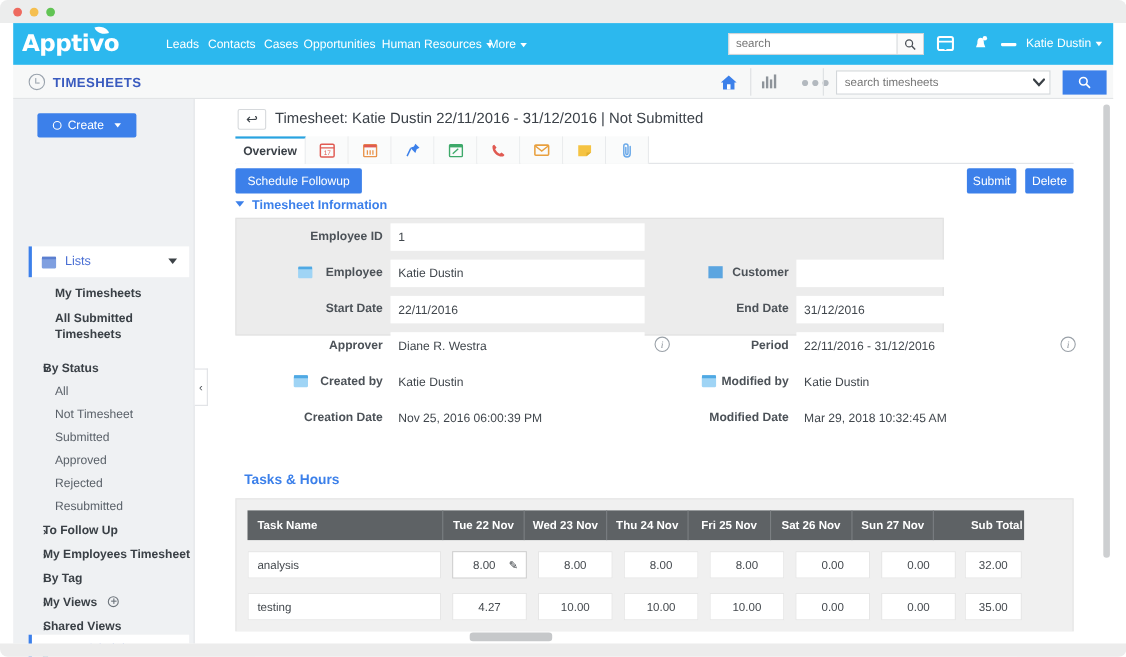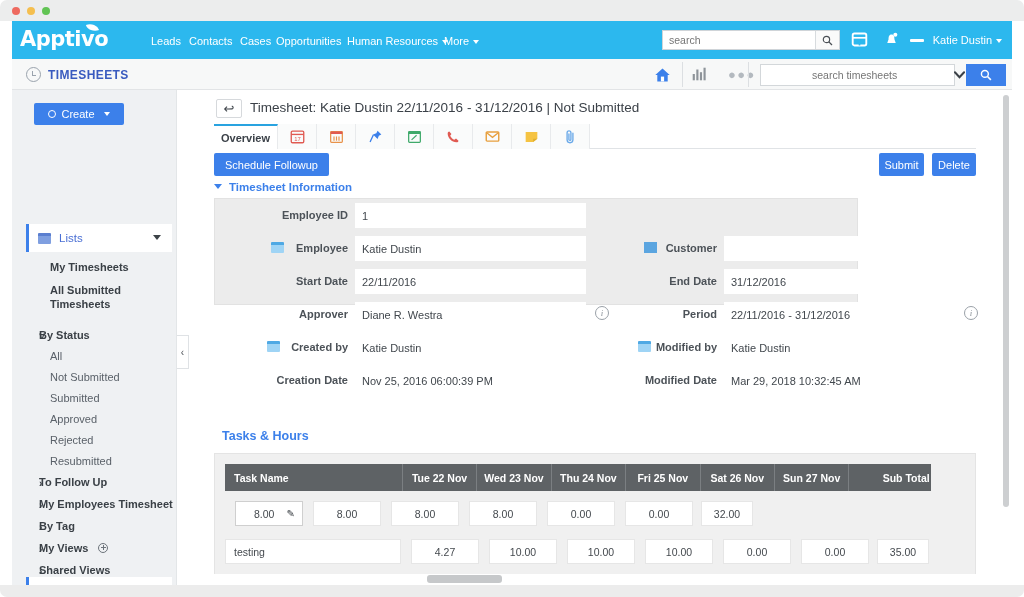--- a/index.html
+++ b/index.html
@@ -89,21 +89,21 @@
   #mb-home { position: absolute; left: 632px; top: 5px; width: 36px; height: 22px;
              display: flex; align-items: center; justify-content: center; cursor: pointer; }
   #mb-sep1 { position: absolute; left: 670px; top: 3px; width: 1px; height: 25px; background: #dcdfe2; }
   #mb-chart { position: absolute; left: 678px; top: 6px; cursor: pointer; }
   #mb-dots { position: absolute; left: 716px; top: 11px; cursor: pointer;
              color: #b3b9bf; font-size: 13px; letter-spacing: 1.4px; line-height: 9px;}
   #mb-sep2 { position: absolute; left: 736px; top: 3px; width: 1px; height: 25px; background: #dcdfe2; }
 
   #ts-search {
     position: absolute; left: 748px; top: 5px; width: 195px; height: 22px;
-    background: #ffffff; border: 1px solid #d3d7da; display: flex; align-items: center; padding-left: 44px;
+    background: #ffffff; border: 1px solid #d3d7da; display: flex; align-items: center;
   }
   #ts-search-input {
     flex: 1; border: 0; outline: none; padding: 0 7px; background: transparent;
     font-size: 10.5px; color: #7a7f85; font-family: "Liberation Sans", sans-serif;
   }
   #ts-search-caret { width: 20px; display: flex; align-items: center; justify-content: center; cursor: pointer; }
   #ts-search-go {
     position: absolute; left: 954px; top: 5px; width: 40px; height: 22px;
     background: #3c80ea; display: flex; align-items: center; justify-content: center;
     cursor: pointer;
@@ -417,21 +417,21 @@
       <span>All Submitted Timesheets</span>
     </div>
     <div class="side-item group" style="top:238px">
       <span class="arr-d">˅</span>
       <span>By Status</span>
     </div>
     <div class="side-item" style="top:259px">
       <span>All</span>
     </div>
     <div class="side-item" style="top:280px">
-      <span>Not Submitted</span>
+      <span>Not Timesheet</span>
     </div>
     <div class="side-item" style="top:301px">
       <span>Submitted</span>
     </div>
     <div class="side-item" style="top:322px">
       <span>Approved</span>
     </div>
     <div class="side-item" style="top:343px">
       <span>Rejected</span>
     </div>
@@ -609,20 +609,21 @@
           <div class="th th-day">Tue 22 Nov</div>
           <div class="th th-day">Wed 23 Nov</div>
           <div class="th th-day">Thu 24 Nov</div>
           <div class="th th-day">Fri 25 Nov</div>
           <div class="th th-day">Sat 26 Nov</div>
           <div class="th th-day">Sun 27 Nov</div>
           <div class="th th-sub">Sub Total</div>
         </div>
 
         <div class="trow">
+          <div class="cell-task">analysis</div>
           <div class="cell-day editing">
             <span>8.00</span>
             <span class="pencil">✎</span>
           </div>
           <div class="cell-day">8.00</div>
           <div class="cell-day">8.00</div>
           <div class="cell-day">8.00</div>
           <div class="cell-day">0.00</div>
           <div class="cell-day">0.00</div>
           <div class="cell-sub">32.00</div>

